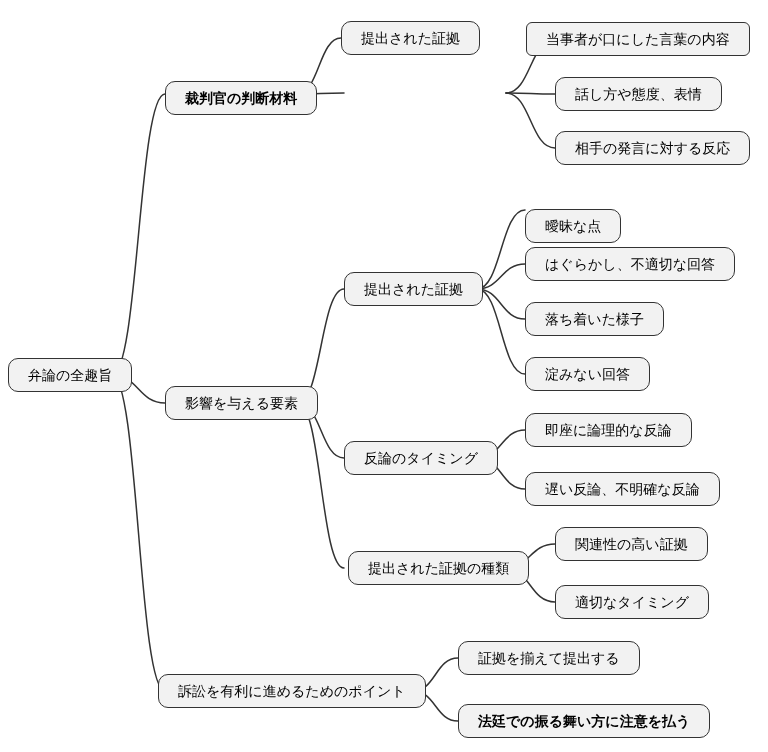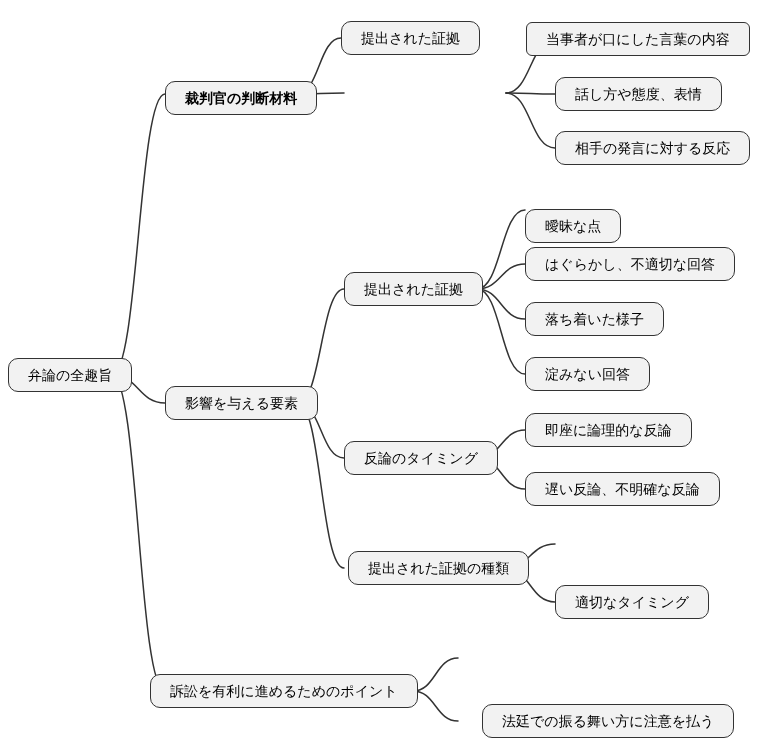--- a/index.html
+++ b/index.html
@@ -83,17 +83,19 @@
       <div class="node" style="left: 165px; top: 386px;">影響を与える要素</div>
       <div class="node" style="left: 344px; top: 272px;">提出された証拠</div>
       <div class="node" style="left: 525px; top: 209px;">曖昧な点</div>
       <div class="node" style="left: 525px; top: 247px;">はぐらかし、不適切な回答</div>
       <div class="node" style="left: 525px; top: 302px;">落ち着いた様子</div>
       <div class="node" style="left: 525px; top: 357px; text-align: right;">淀みない回答</div>
       <div class="node" style="left: 344px; top: 441px;">反論のタイミング</div>
       <div class="node" style="left: 525px; top: 413px;">即座に論理的な反論</div>
       <div class="node" style="left: 525px; top: 472px;">遅い反論、不明確な反論</div>
       <div class="node" style="left: 348px; top: 551px;">提出された証拠の種類</div>
+      <div class="node" style="left: 555px; top: 527px;">関連性の高い証拠</div>
       <div class="node" style="left: 555px; top: 585px;">適切なタイミング</div>
-      <div class="node" style="left: 150px; top: 674px;">訴訟を有利に進めるためのポイント</div>
-      <div class="node" style="left: 482px; top: 704px;">法廷での振る舞い方に注意を払う</div>
+      <div class="node" style="left: 158px; top: 674px;">訴訟を有利に進めるためのポイント</div>
+      <div class="node" style="left: 458px; top: 641px;">証拠を揃えて提出する</div>
+      <div class="node" style="left: 458px; top: 704px; font-weight: bold;">法廷での振る舞い方に注意を払う</div>
     </div>
 </div>
 
 </body></html>

